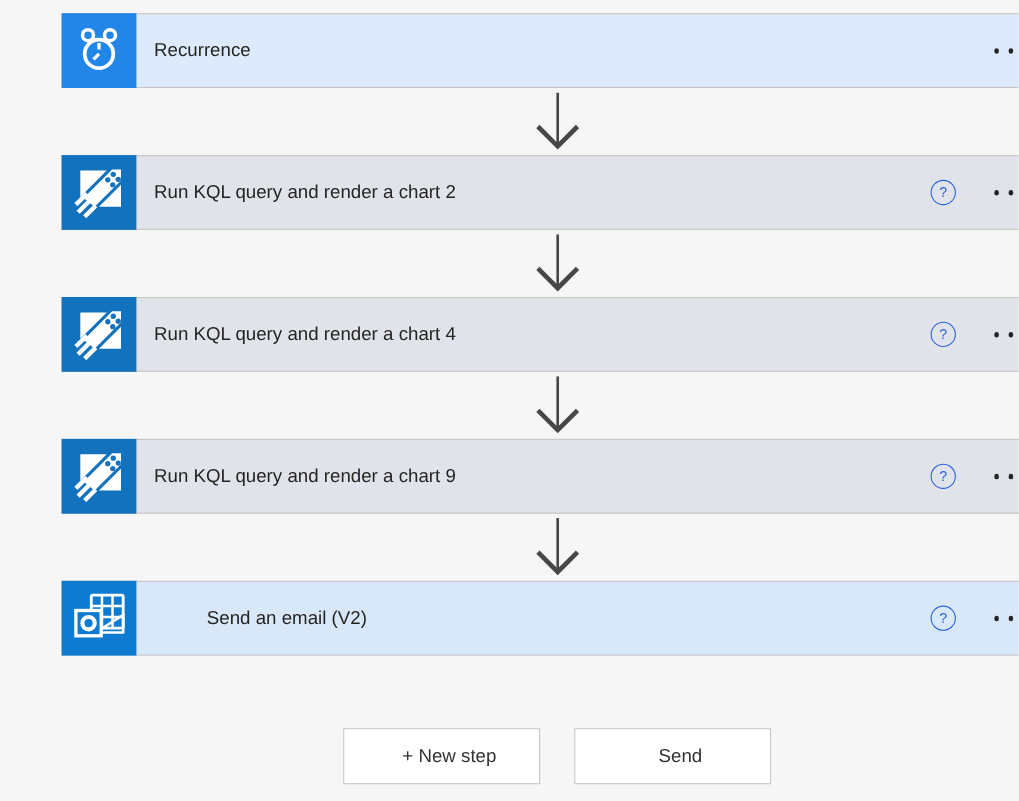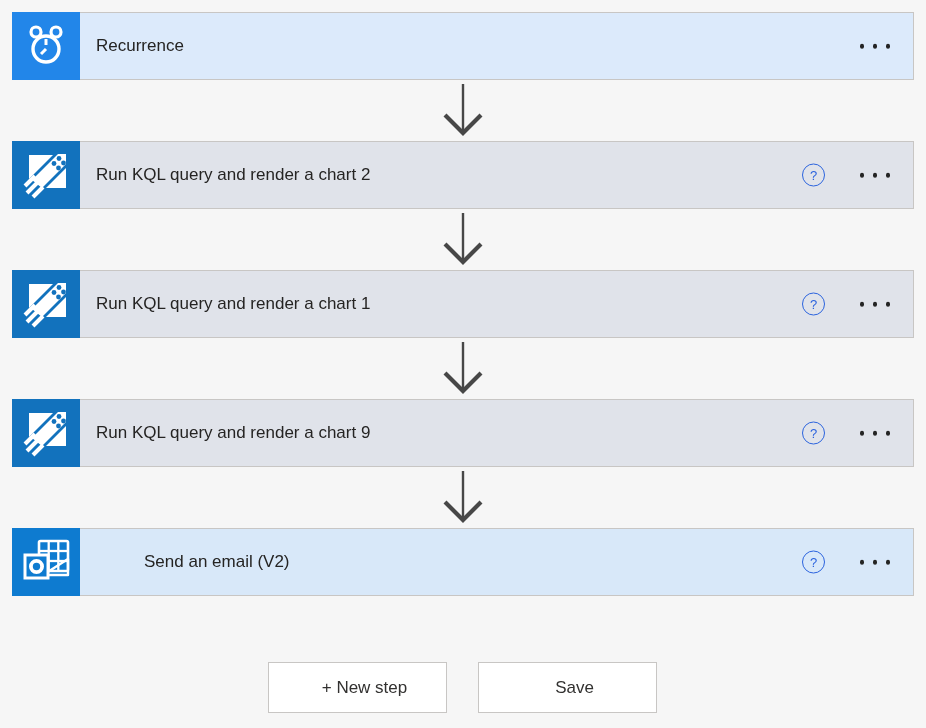--- a/index.html
+++ b/index.html
@@ -3,21 +3,21 @@
 <meta charset="utf-8">
 <style>
   html, body { margin: 0; padding: 0; }
   body {
     width: 926px; height: 728px;
     background: #F6F6F6;
     font-family: "Liberation Sans", sans-serif;
     position: relative;
     overflow: hidden;
   }
-  .canvas { position: absolute; inset: 0; }
+  .canvas { position: absolute; inset: 0; margin-left: 44px; }
 
   
   .card {
     position: absolute;
     left: 12px;
     width: 902px; height: 68px;
     box-sizing: border-box;
     border: 1px solid #C8C6C4;
     display: flex;
     align-items: center;
@@ -164,21 +164,21 @@
         <circle cx="47" cy="17.5" r="2.4" fill="#1272BD"></circle>
         <circle cx="51.5" cy="22" r="2.4" fill="#1272BD"></circle>
         <circle cx="42" cy="22.5" r="2.4" fill="#1272BD"></circle>
         <circle cx="46.5" cy="27" r="2.4" fill="#1272BD"></circle>
         <polygon points="54,27 54,47 34,47" fill="#fff"></polygon>
         <line x1="13" y1="45" x2="23" y2="35" stroke="#fff" stroke-width="4"></line>
         <line x1="15" y1="52" x2="26" y2="41" stroke="#fff" stroke-width="4"></line>
         <line x1="21" y1="56" x2="31" y2="46" stroke="#fff" stroke-width="4"></line>
       </svg>
     </div>
-    <span class="title">Run KQL query and render a chart 1</span>
+    <span class="title">Run KQL query and render a chart 4</span>
     <span class="help">?</span>
     <span class="more">
       <i class="dot"></i>
       <i class="dot"></i>
       <i class="dot"></i>
     </span>
   </div>
 
   <svg class="arrow" style="top:342px" viewBox="0 0 46 53">
     <line x1="23" y1="0" x2="23" y2="47" stroke="#474747" stroke-width="2.4"></line>
@@ -230,15 +230,15 @@
     <span class="title">Send an email (V2)</span>
     <span class="help">?</span>
     <span class="more">
       <i class="dot"></i>
       <i class="dot"></i>
       <i class="dot"></i>
     </span>
   </div>
 
   <button class="btn btn-new">+ New step</button>
-  <button class="btn btn-save">Save</button>
+  <button class="btn btn-save">Send</button>
 
 </div>
 
 </body></html>

